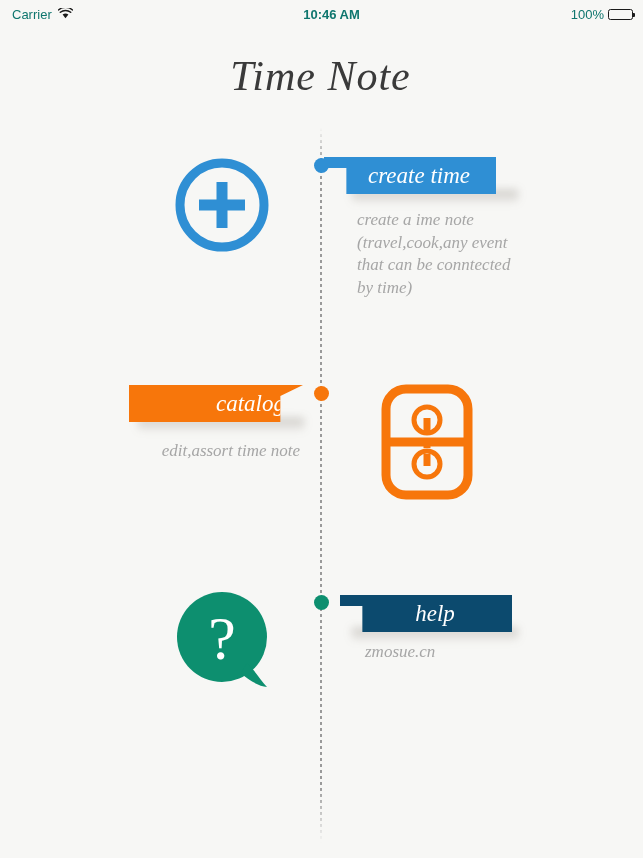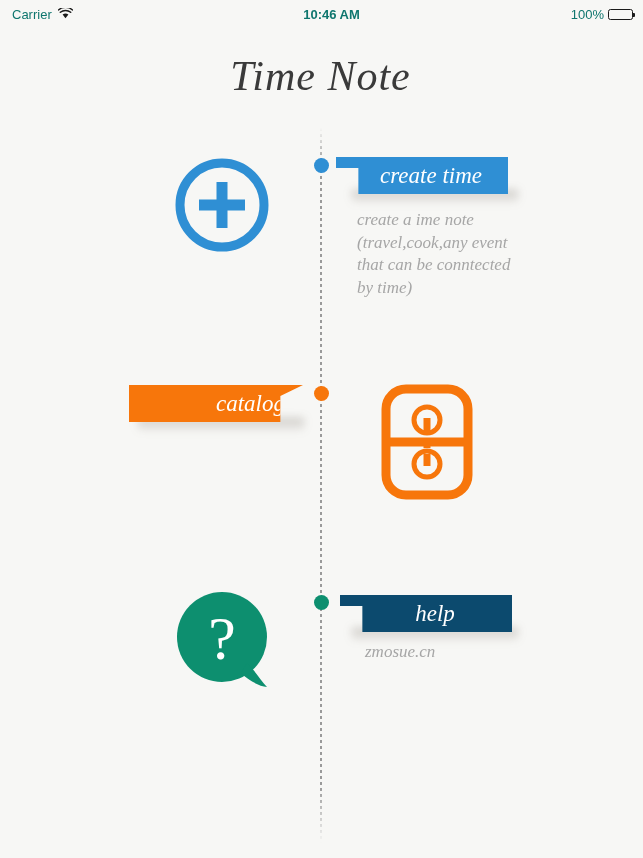--- a/index.html
+++ b/index.html
@@ -116,21 +116,21 @@
     z-index: 1;
   }
   
   .ribbon-left {
     clip-path: polygon(0% 0%, 100% 0%, 87% 30%, 87% 100%, 0% 100%);
     padding-right: 18px;
     justify-content: flex-end;
     z-index: 1;
   }
 
-  .ribbon-create { left: 336px; top: 157px; width: 172px; background: #2f8fd4; }
+  .ribbon-create { left: 324px; top: 157px; width: 172px; background: #2f8fd4; }
   .ribbon-catalog { left: 129px; top: 385px; width: 174px; background: #f7760b; }
   .ribbon-help { left: 340px; top: 595px; width: 172px; background: #0c4a6e; }
 
   .shadow-create { left: 352px; top: 190px; width: 166px; }
   .shadow-catalog { left: 138px; top: 418px; width: 166px; }
   .shadow-help { left: 352px; top: 628px; width: 166px; }
 
   
   .desc {
     position: absolute;
@@ -191,20 +191,21 @@
     <svg width="100" height="100" viewBox="0 0 100 100">
       <circle cx="50" cy="50" r="42" fill="none" stroke="#2f8fd4" stroke-width="9"></circle>
       <path d="M50 27 V73 M27 50 H73" stroke="#2f8fd4" stroke-width="11" stroke-linecap="butt"></path>
     </svg>
   </div>
 
   <div class="ribbon-shadow shadow-catalog"></div>
   <div class="ribbon ribbon-left ribbon-catalog">
     <span>catalog</span>
   </div>
+  <div class="desc desc-catalog">edit,assort time note</div>
   <div class="icon-wrap icon-catalog">
     <svg width="92" height="116" viewBox="0 0 92 116">
       <rect x="5" y="5" width="82" height="106" rx="20" ry="20" fill="none" stroke="#f7760b" stroke-width="9"></rect>
       <path d="M8 58 H84" stroke="#f7760b" stroke-width="9"></path>
       <circle cx="46" cy="36" r="13" fill="none" stroke="#f7760b" stroke-width="5"></circle>
       <circle cx="46" cy="80" r="13" fill="none" stroke="#f7760b" stroke-width="5"></circle>
       <path d="M46 34 V48 M46 54 V64 M46 70 V82" stroke="#f7760b" stroke-width="7" stroke-linecap="butt"></path>
     </svg>
   </div>
 

